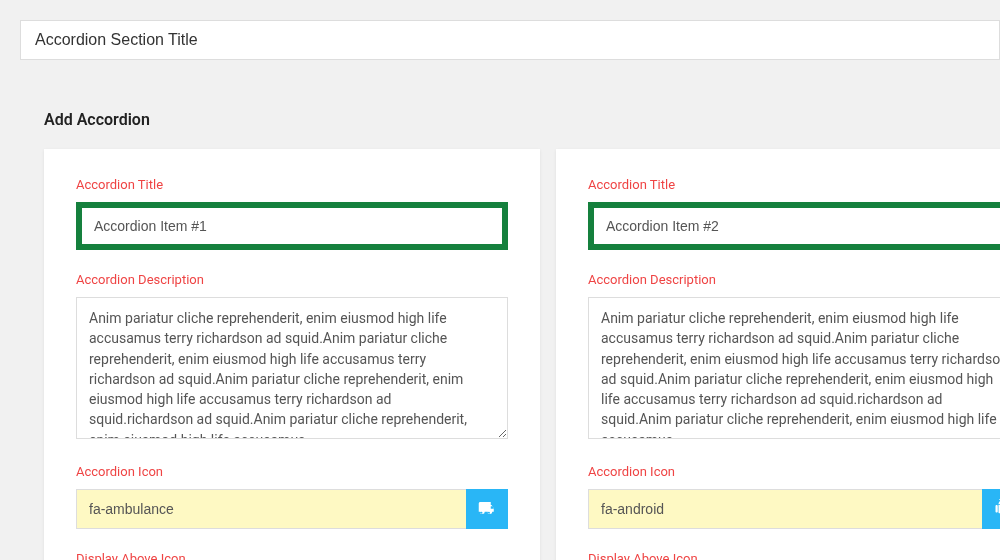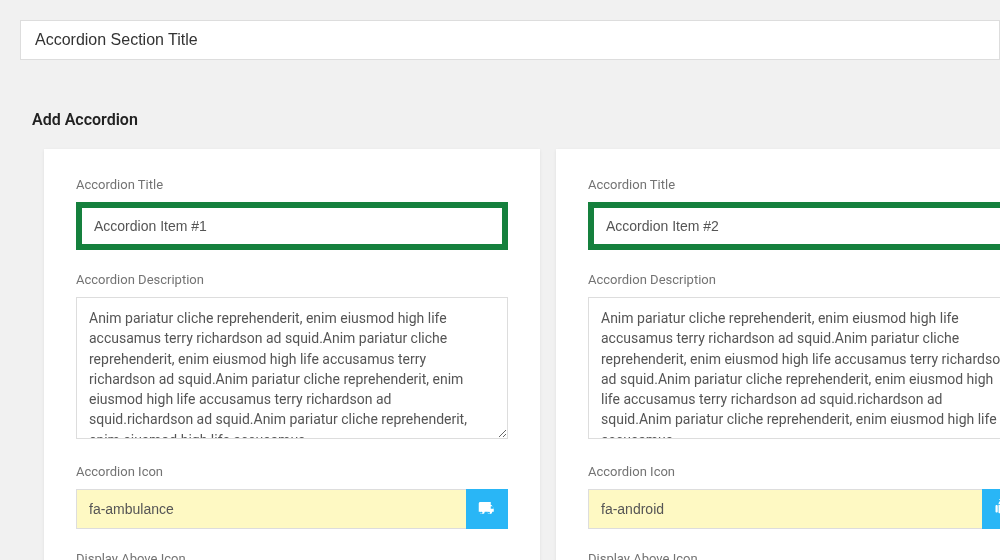--- a/index.html
+++ b/index.html
@@ -19,37 +19,37 @@
       border: 1px solid #ddd;
       background: #fff;
       margin: 20px 0 0 20px;
       width: calc(100% - 20px);
       outline: none;
     }
     .section-heading {
       font-size: 16px;
       font-weight: 600;
       color: #222;
-      margin: 50px 0 20px 32px;
+      margin: 50px 0 20px 44px;
     }
     .cards-row {
       display: flex;
       gap: 16px;
       padding: 0 0 0 44px;
     }
     .card {
       background: #fff;
       box-shadow: 0 1px 3px rgba(0,0,0,0.08);
       width: 496px;
       padding: 28px 32px 0 32px;
       flex-shrink: 0;
     }
     .field-label {
       font-size: 13px;
-      color: #737373;
+      color: #ef4444;
       font-weight: 400;
       margin-bottom: 10px;
       display: block;
     }
     .text-input {
       width: 100%;
       padding: 10px 12px;
       border: 6px solid #15803d;
       background: #fff;
       font-size: 14px;

